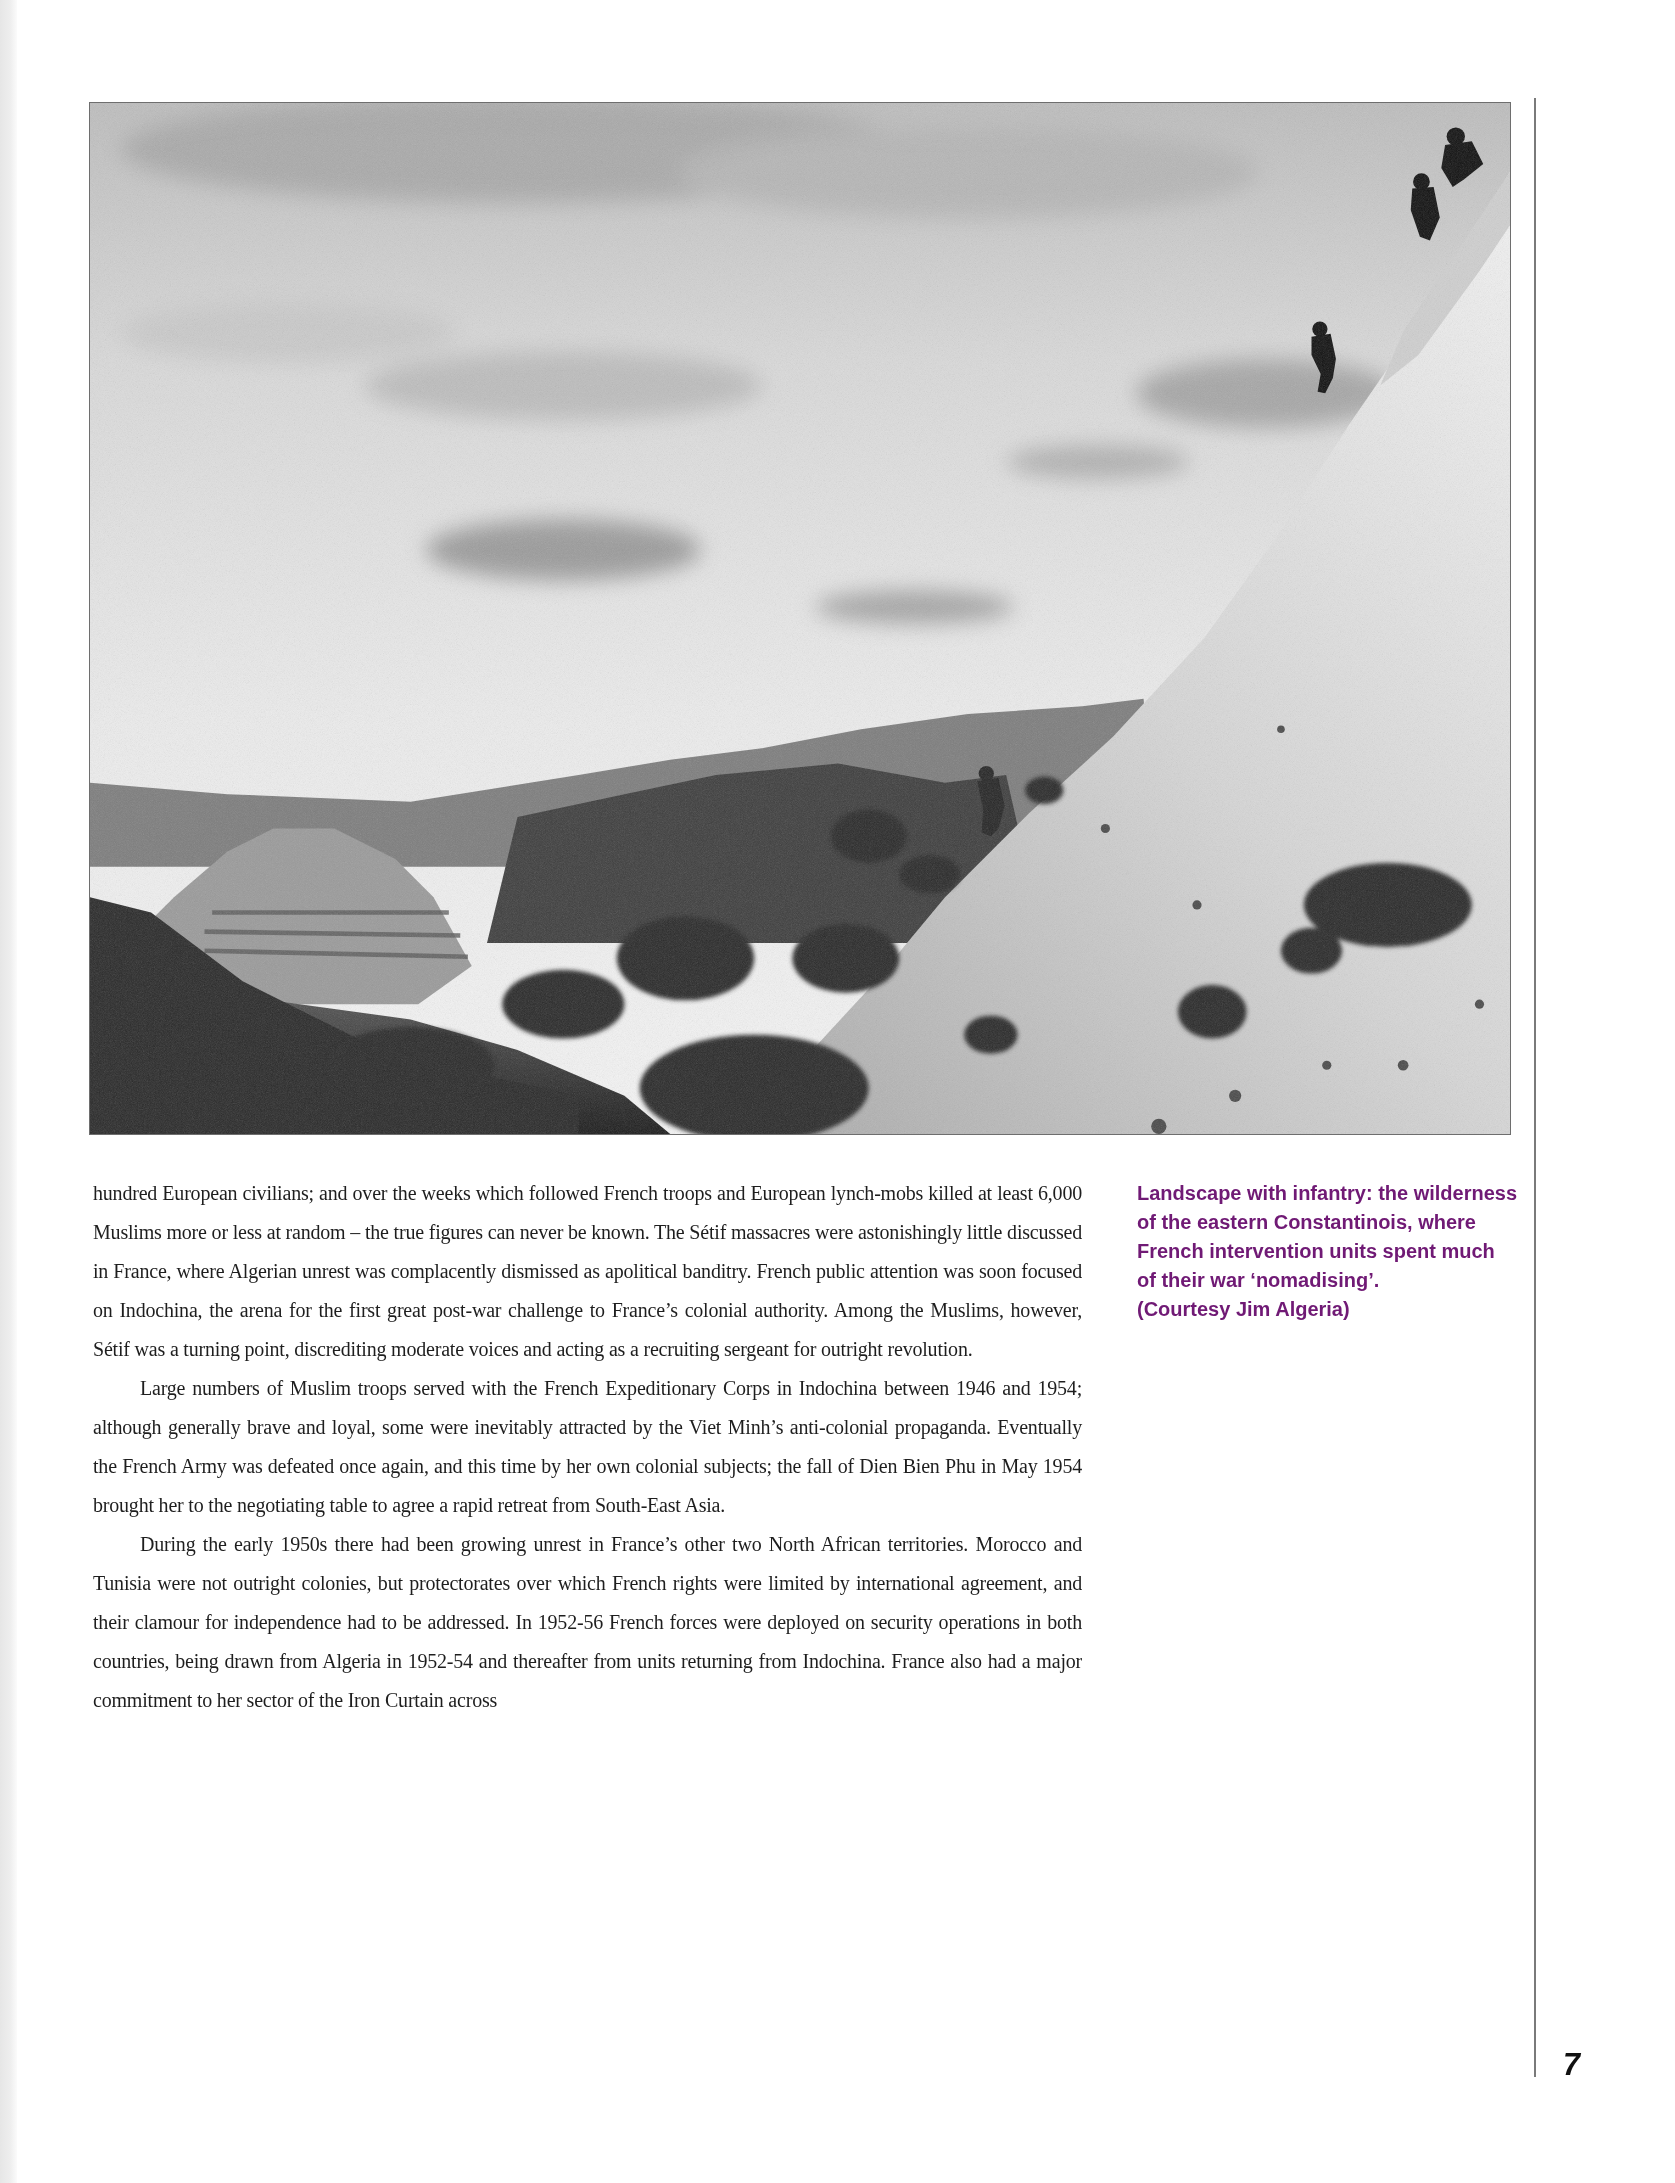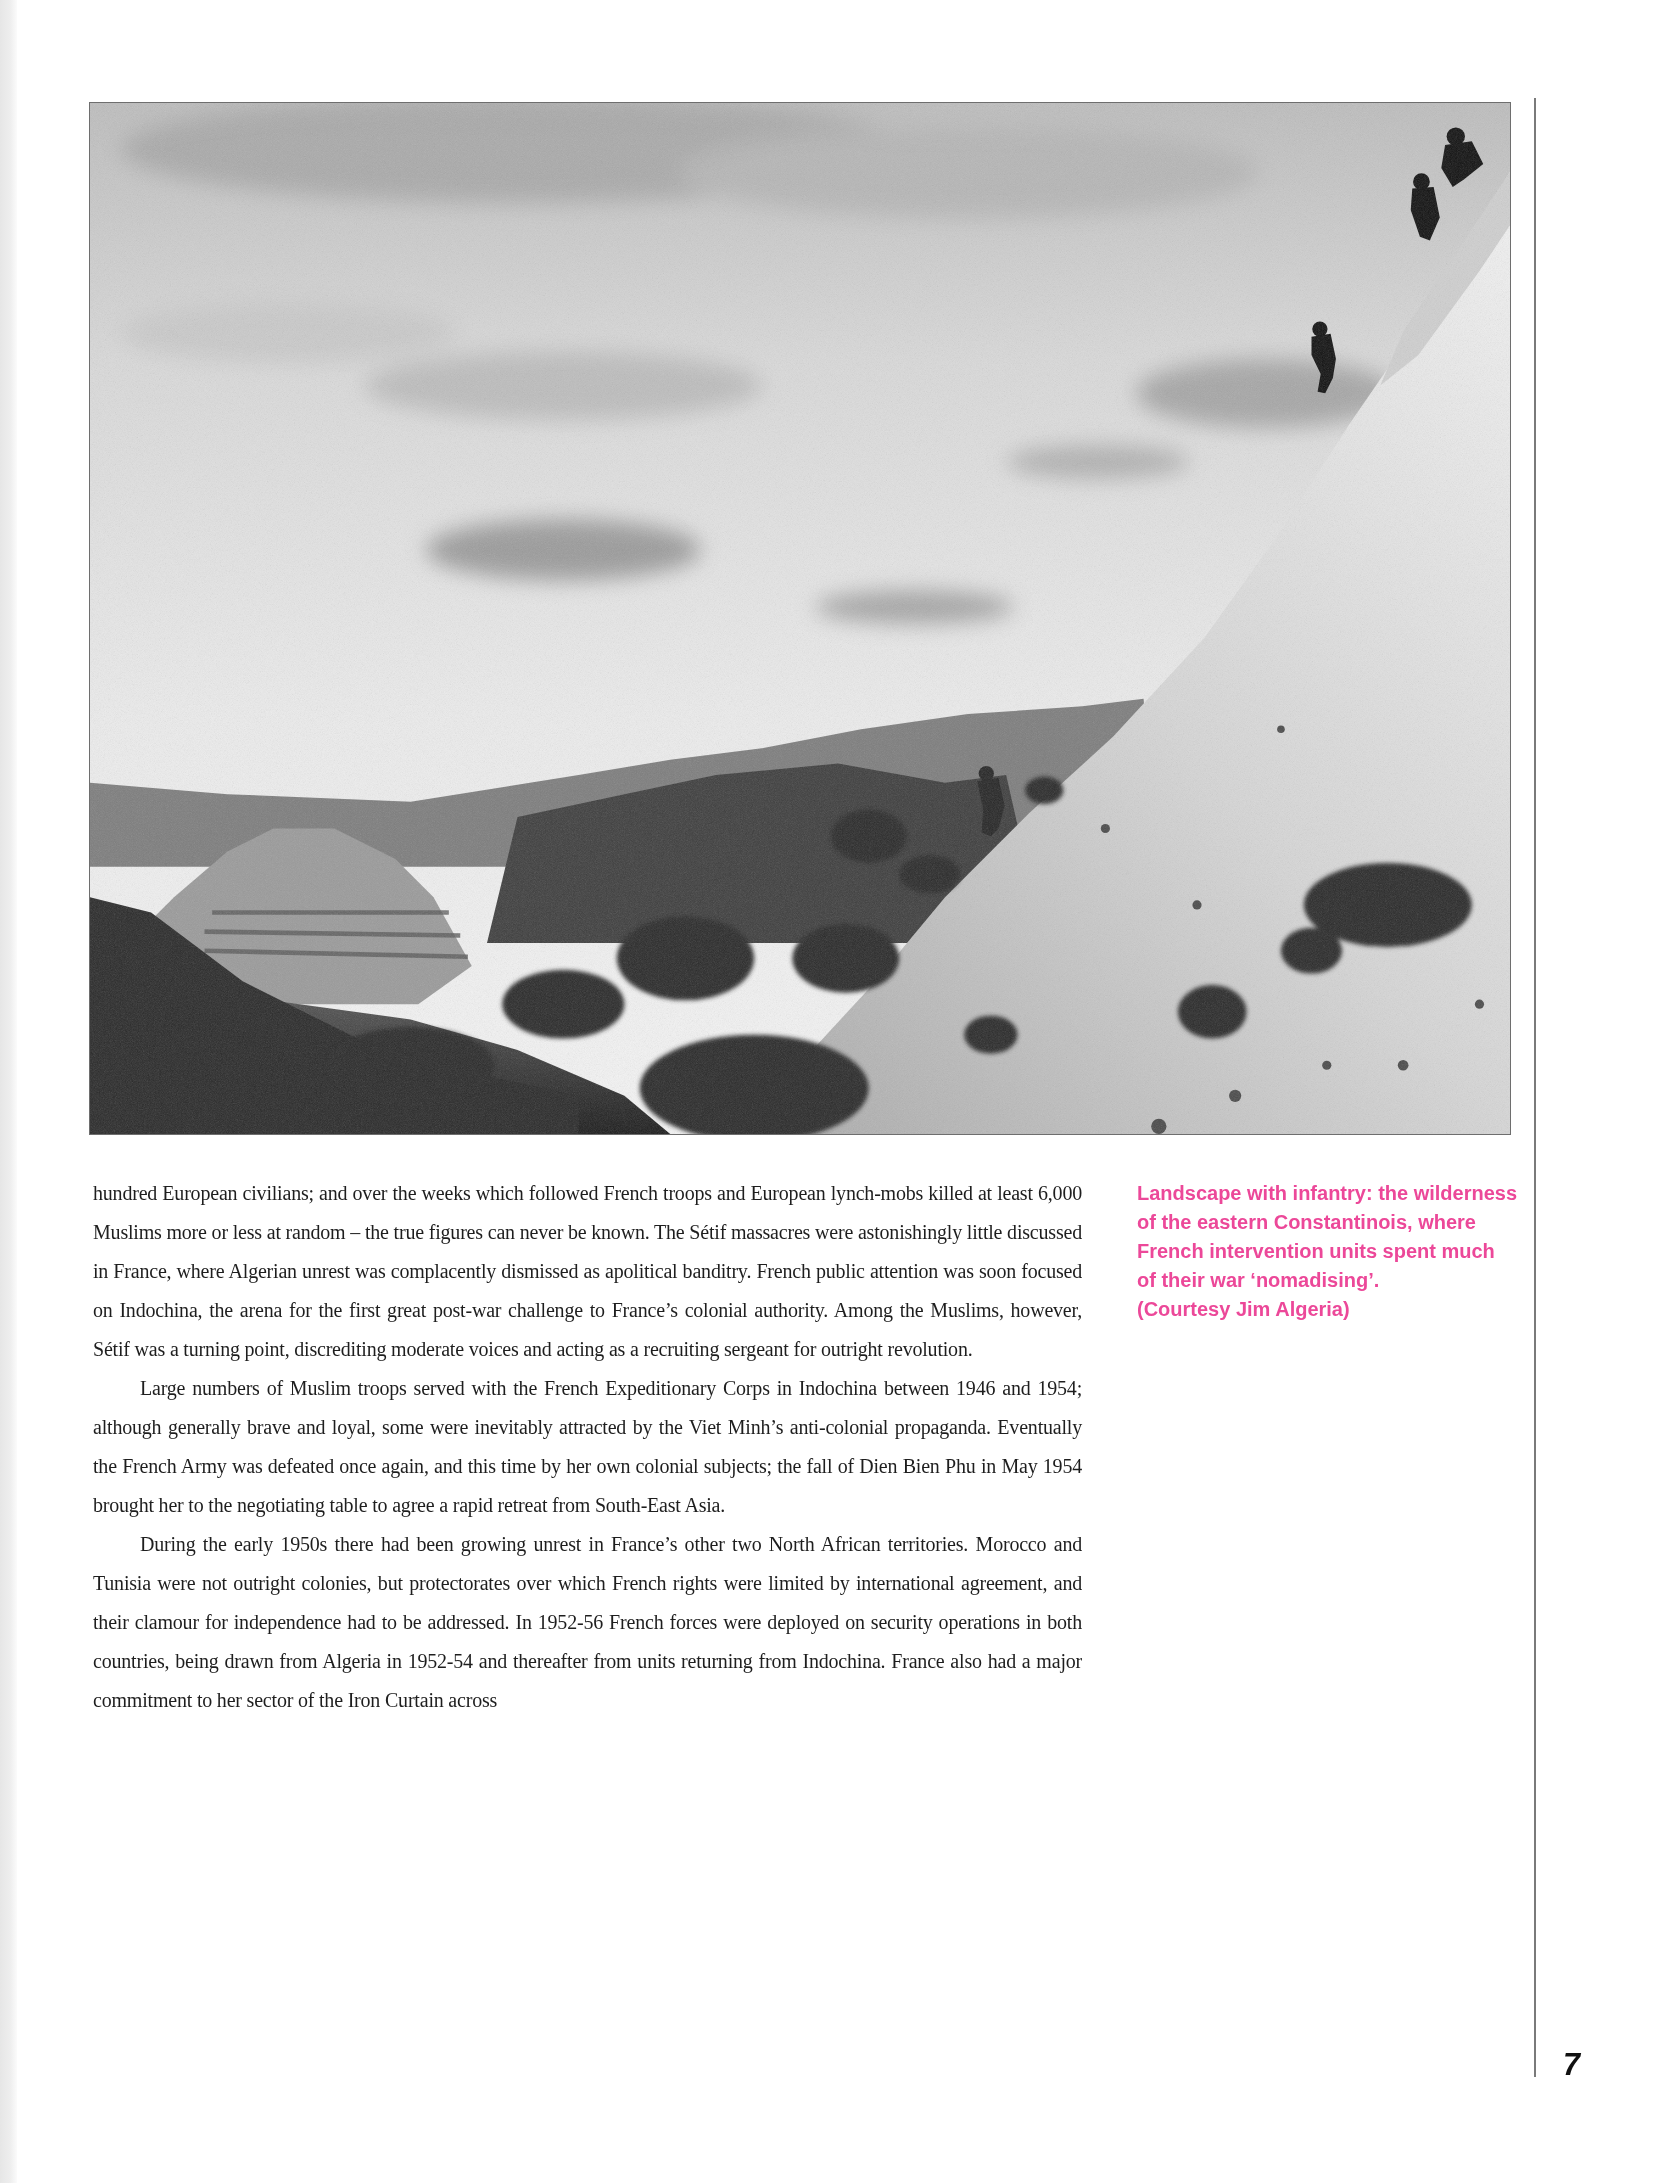--- a/index.html
+++ b/index.html
@@ -25,21 +25,21 @@
     position: absolute; left: 93px; top: 1174px; width: 989px;
     font-family: Liberation Serif, serif;
     font-size: 20px; line-height: 39px; color: #1e1e1e;
     text-align: justify; hyphens: manual; letter-spacing: -0.2px;
   }
   .body-text p { margin: 0; }
   .body-text p.indent { text-indent: 47px; }
   .caption {
     position: absolute; left: 1137px; top: 1179px; width: 382px;
     font-family: "Liberation Sans", "DejaVu Sans", sans-serif;
-    font-weight: bold; font-size: 20px; line-height: 29px; color: #ec4899;
+    font-weight: bold; font-size: 20px; line-height: 29px; color: #701a75;
   }
   .caption p { margin: 0; }
   .page-number {
     position: absolute; left: 1563px; top: 2049px;
     font-family: "Liberation Sans", "DejaVu Sans", sans-serif;
     font-weight: bold; font-style: italic; font-size: 30.5px; line-height: 30.5px; color: #111;
   }
 </style>
 </head>
 <body>

